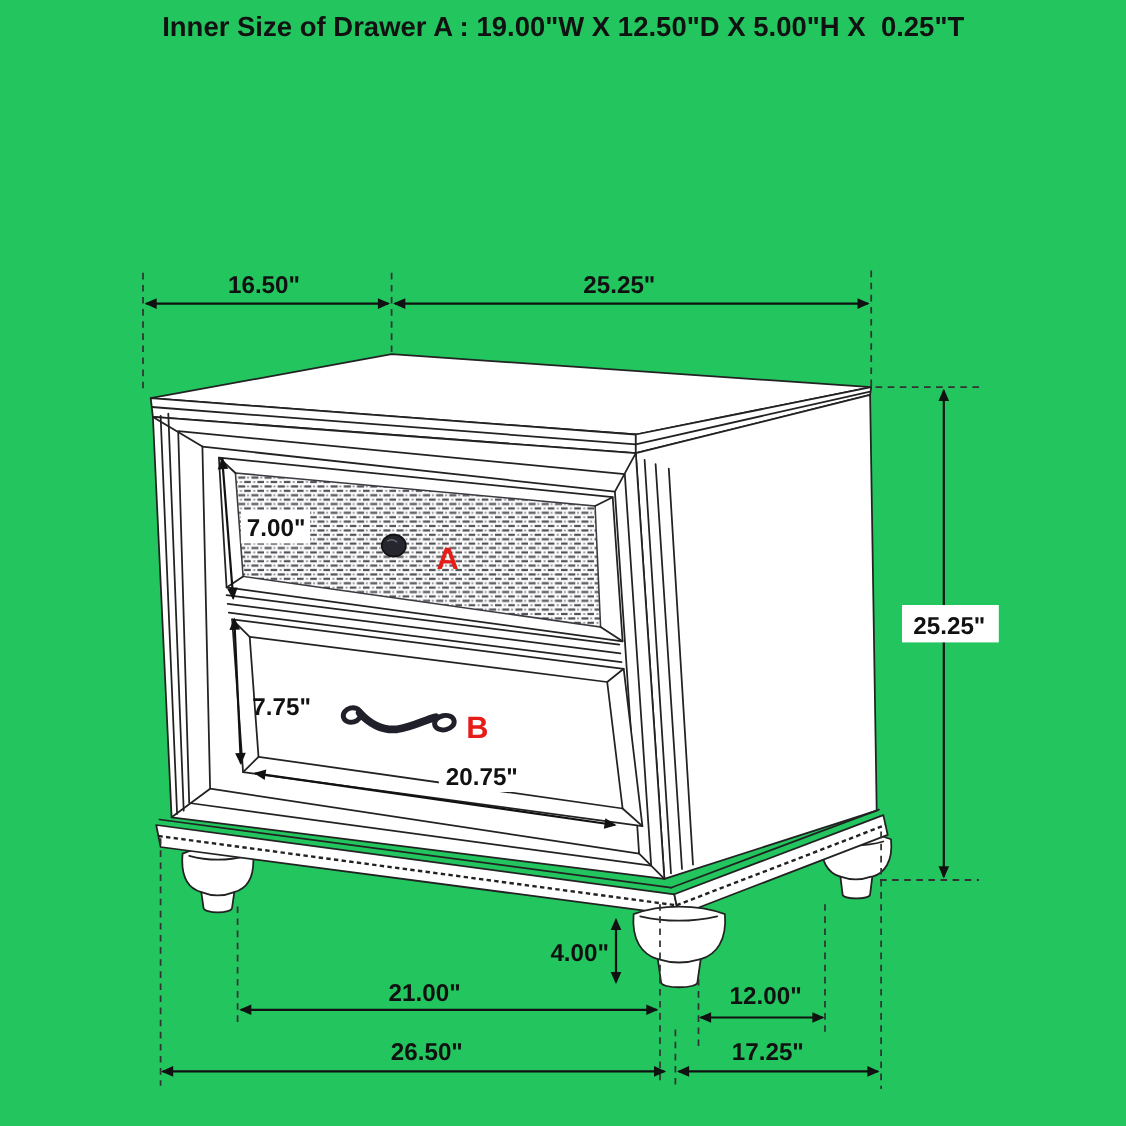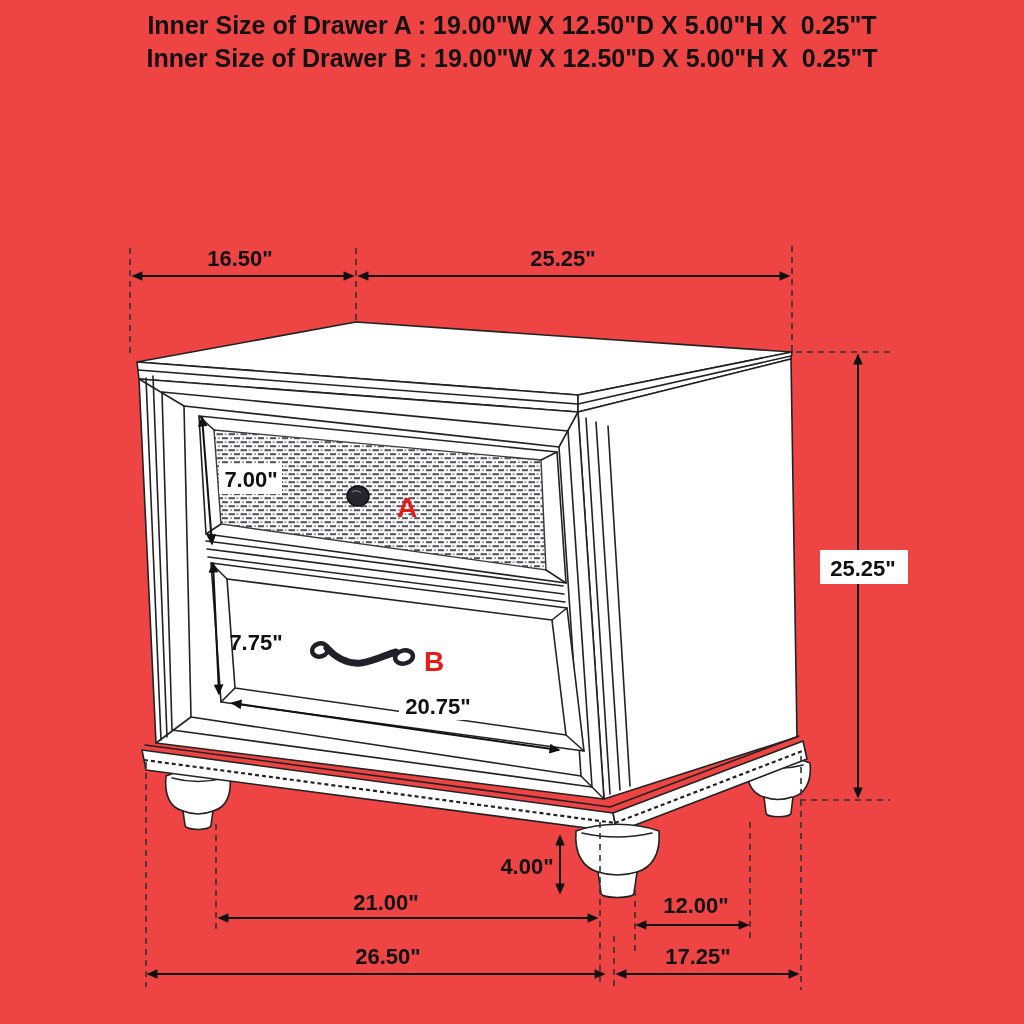--- a/index.html
+++ b/index.html
@@ -1,16 +1,16 @@
 <!DOCTYPE html>
 <html><head>
 <meta charset="utf-8">
 <style>
   html,body{margin:0;padding:0;background:#ffffff;}
-  .page{position:relative;width:1024px;height:1024px;background:#ef4444;overflow:hidden;
+  .page{position:relative;width:1024px;height:1024px;background:#22c55e;overflow:hidden;
         font-family:"Liberation Sans",sans-serif;}
   .title{position:absolute;top:9px;left:0;width:1024px;text-align:center;
          font-weight:bold;font-size:25px;line-height:33px;color:#111;}
   .title div{white-space:pre;}
   svg{position:absolute;top:0;left:0;}
   .ln{stroke:#222;stroke-width:1.6;fill:none;stroke-linejoin:round;stroke-linecap:round;}
   .fw{stroke:#222;stroke-width:1.6;fill:#ffffff;stroke-linejoin:round;}
   .guide{stroke:#333;stroke-width:1.6;fill:none;stroke-dasharray:6 5;}
   .dimline{stroke:#111;stroke-width:2;fill:none;}
   .dimtext{font-family:"Liberation Sans",sans-serif;font-weight:bold;font-size:22px;
@@ -20,21 +20,20 @@
   .molddash{stroke:#222;stroke-width:2.2;fill:none;stroke-dasharray:4 3;}
   .handle{stroke:#20202a;fill:none;stroke-linecap:round;}
 </style>
 </head>
 <body>
 
 <div class="page">
 
   <div class="title">
     <div>Inner Size of Drawer A : 19.00"W X 12.50"D X 5.00"H X  0.25"T</div>
-    <div>Inner Size of Drawer B : 19.00"W X 12.50"D X 5.00"H X  0.25"T</div>
   </div>
 
   <svg width="1024" height="1024" viewBox="0 0 1024 1024">
     <defs>
       <marker id="ah" viewBox="0 0 10 10" refX="8.6" refY="5" markerWidth="15" markerHeight="11" orient="auto-start-reverse" markerUnits="userSpaceOnUse">
         <path d="M0,0.6 L10,5 L0,9.4 Z" fill="#111"></path>
       </marker>
       <pattern id="cane" width="12" height="8" patternUnits="userSpaceOnUse">
         <rect width="12" height="8" fill="#fdfdfd"></rect>
         <rect x="0.5" y="1.2" width="6.5" height="2" fill="#52525a"></rect>

